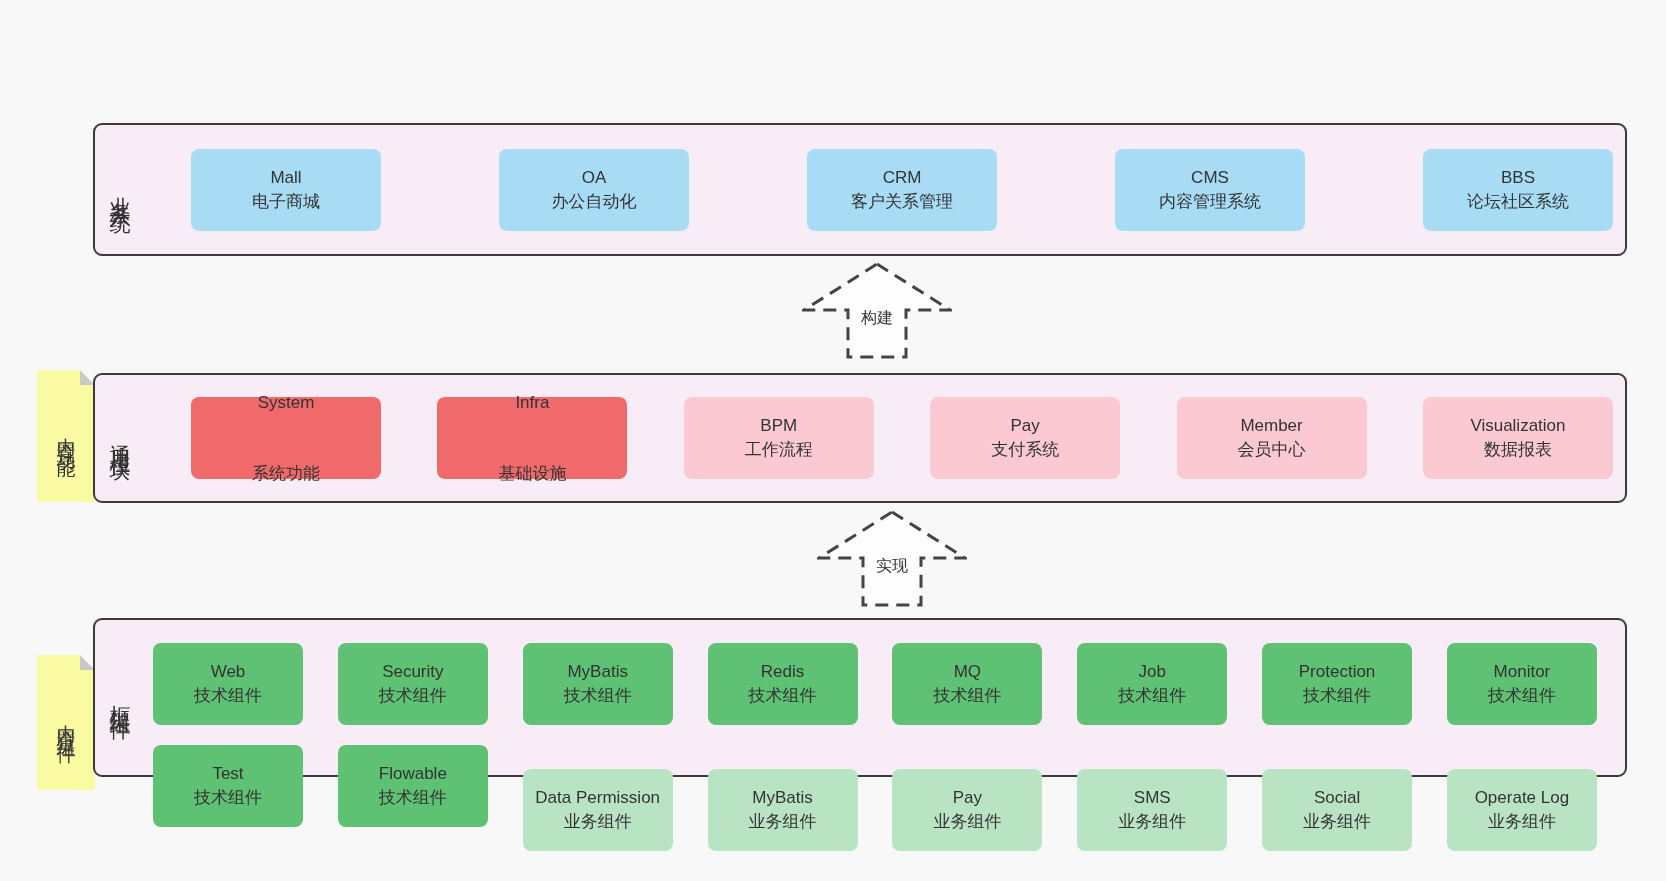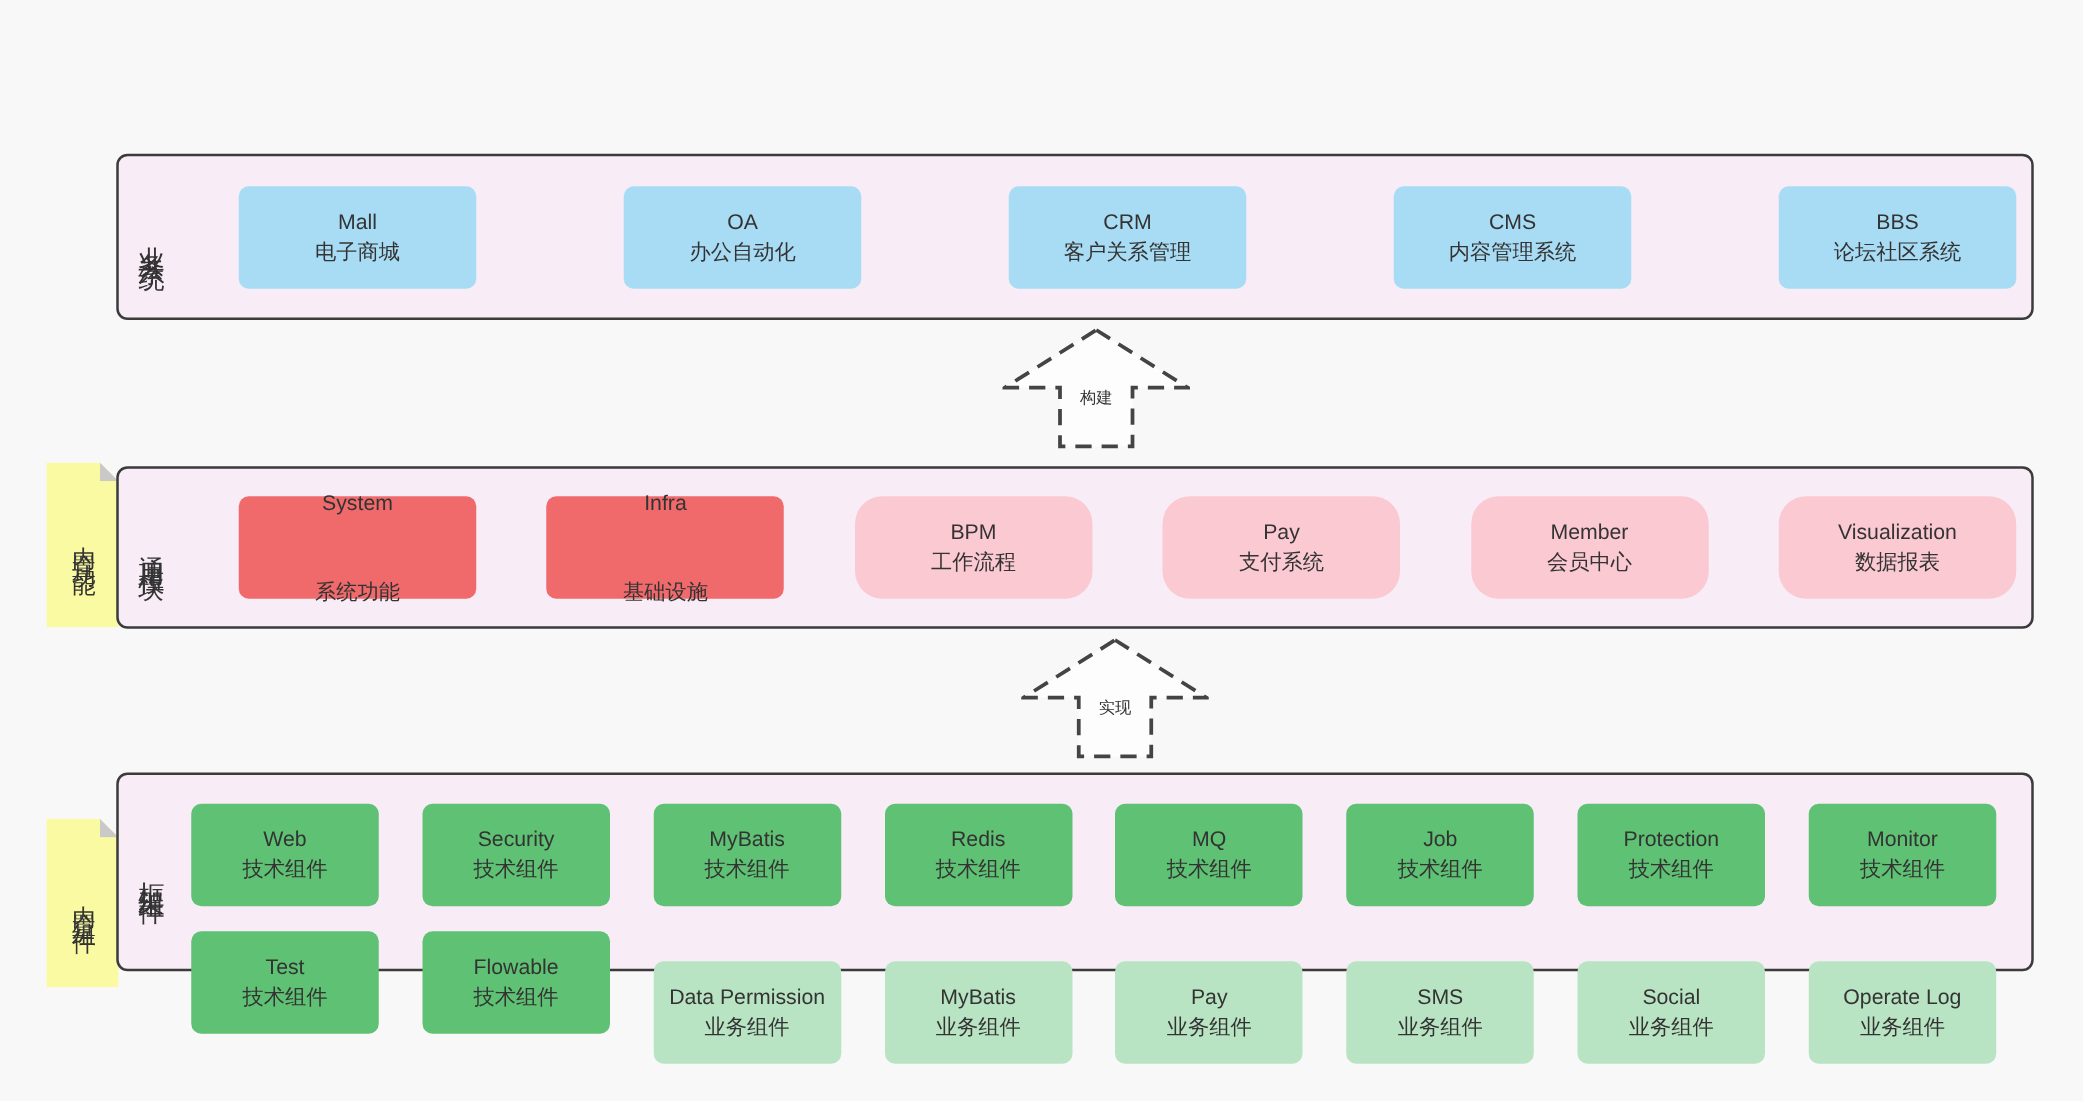--- a/index.html
+++ b/index.html
@@ -23,37 +23,37 @@
                font-size:21px;letter-spacing:5px;line-height:26px;color:var(--text);white-space:nowrap;}
 
   .row6{position:absolute;left:52px;right:12px;top:50%;transform:translateY(-50%);
         display:flex;justify-content:space-between;margin-left:44px;}
   .rows-wrap{position:absolute;left:58px;right:28px;top:23px;}
   .row8{display:flex;justify-content:space-between;margin-bottom:20px;}
 
   .box{width:190px;height:82px;border-radius:8px;display:flex;flex-direction:column;
        justify-content:center;align-items:center;text-align:center;line-height:24px;font-size:17px;}
   .box.small{width:150px;}
-  .blue{background:var(--blue);} .red{background:var(--red);gap:47px;} .pink{background:var(--pink);border-radius:22px;}
+  .blue{background:var(--blue);} .red{background:var(--red);gap:47px;} .pink{background:var(--pink);}
   .green{background:var(--green);} .green-light{background:var(--green-light);margin-top:24px;}
 
   .sticky{position:absolute;width:58px;background:var(--sticky);z-index:1;
           clip-path:polygon(0 0,calc(100% - 15px) 0,100% 15px,100% 100%,0 100%);
           display:flex;align-items:center;justify-content:center;}
   #sticky-modules{left:37px;top:370px;height:132px;}
   #sticky-components{left:37px;top:655px;height:135px;}
   .sticky .fold{position:absolute;top:0;right:0;width:15px;height:15px;background:var(--sticky-fold);
                 clip-path:polygon(0 0,100% 100%,0 100%);}
   .sticky .vtext{writing-mode:vertical-lr;text-orientation:upright;font-size:19px;
                  letter-spacing:7px;line-height:22px;color:var(--text);}
 
   .up-arrow{position:absolute;width:150px;height:100px;z-index:1;}
   .up-arrow svg{display:block;}
   .up-arrow .arrow-label{position:absolute;left:50%;top:58px;transform:translate(-50%,-50%);
-                         font-size:13px;color:var(--text);white-space:nowrap;}
+                         font-size:16px;color:var(--text);white-space:nowrap;}
   #arrow-build{left:802px;top:260px;}
   #arrow-implement{left:817px;top:508px;}
 </style>
 </head>
 <body>
 
 <div id="canvas">
 
   <div class="sticky" id="sticky-modules">
     <div class="fold"></div>

